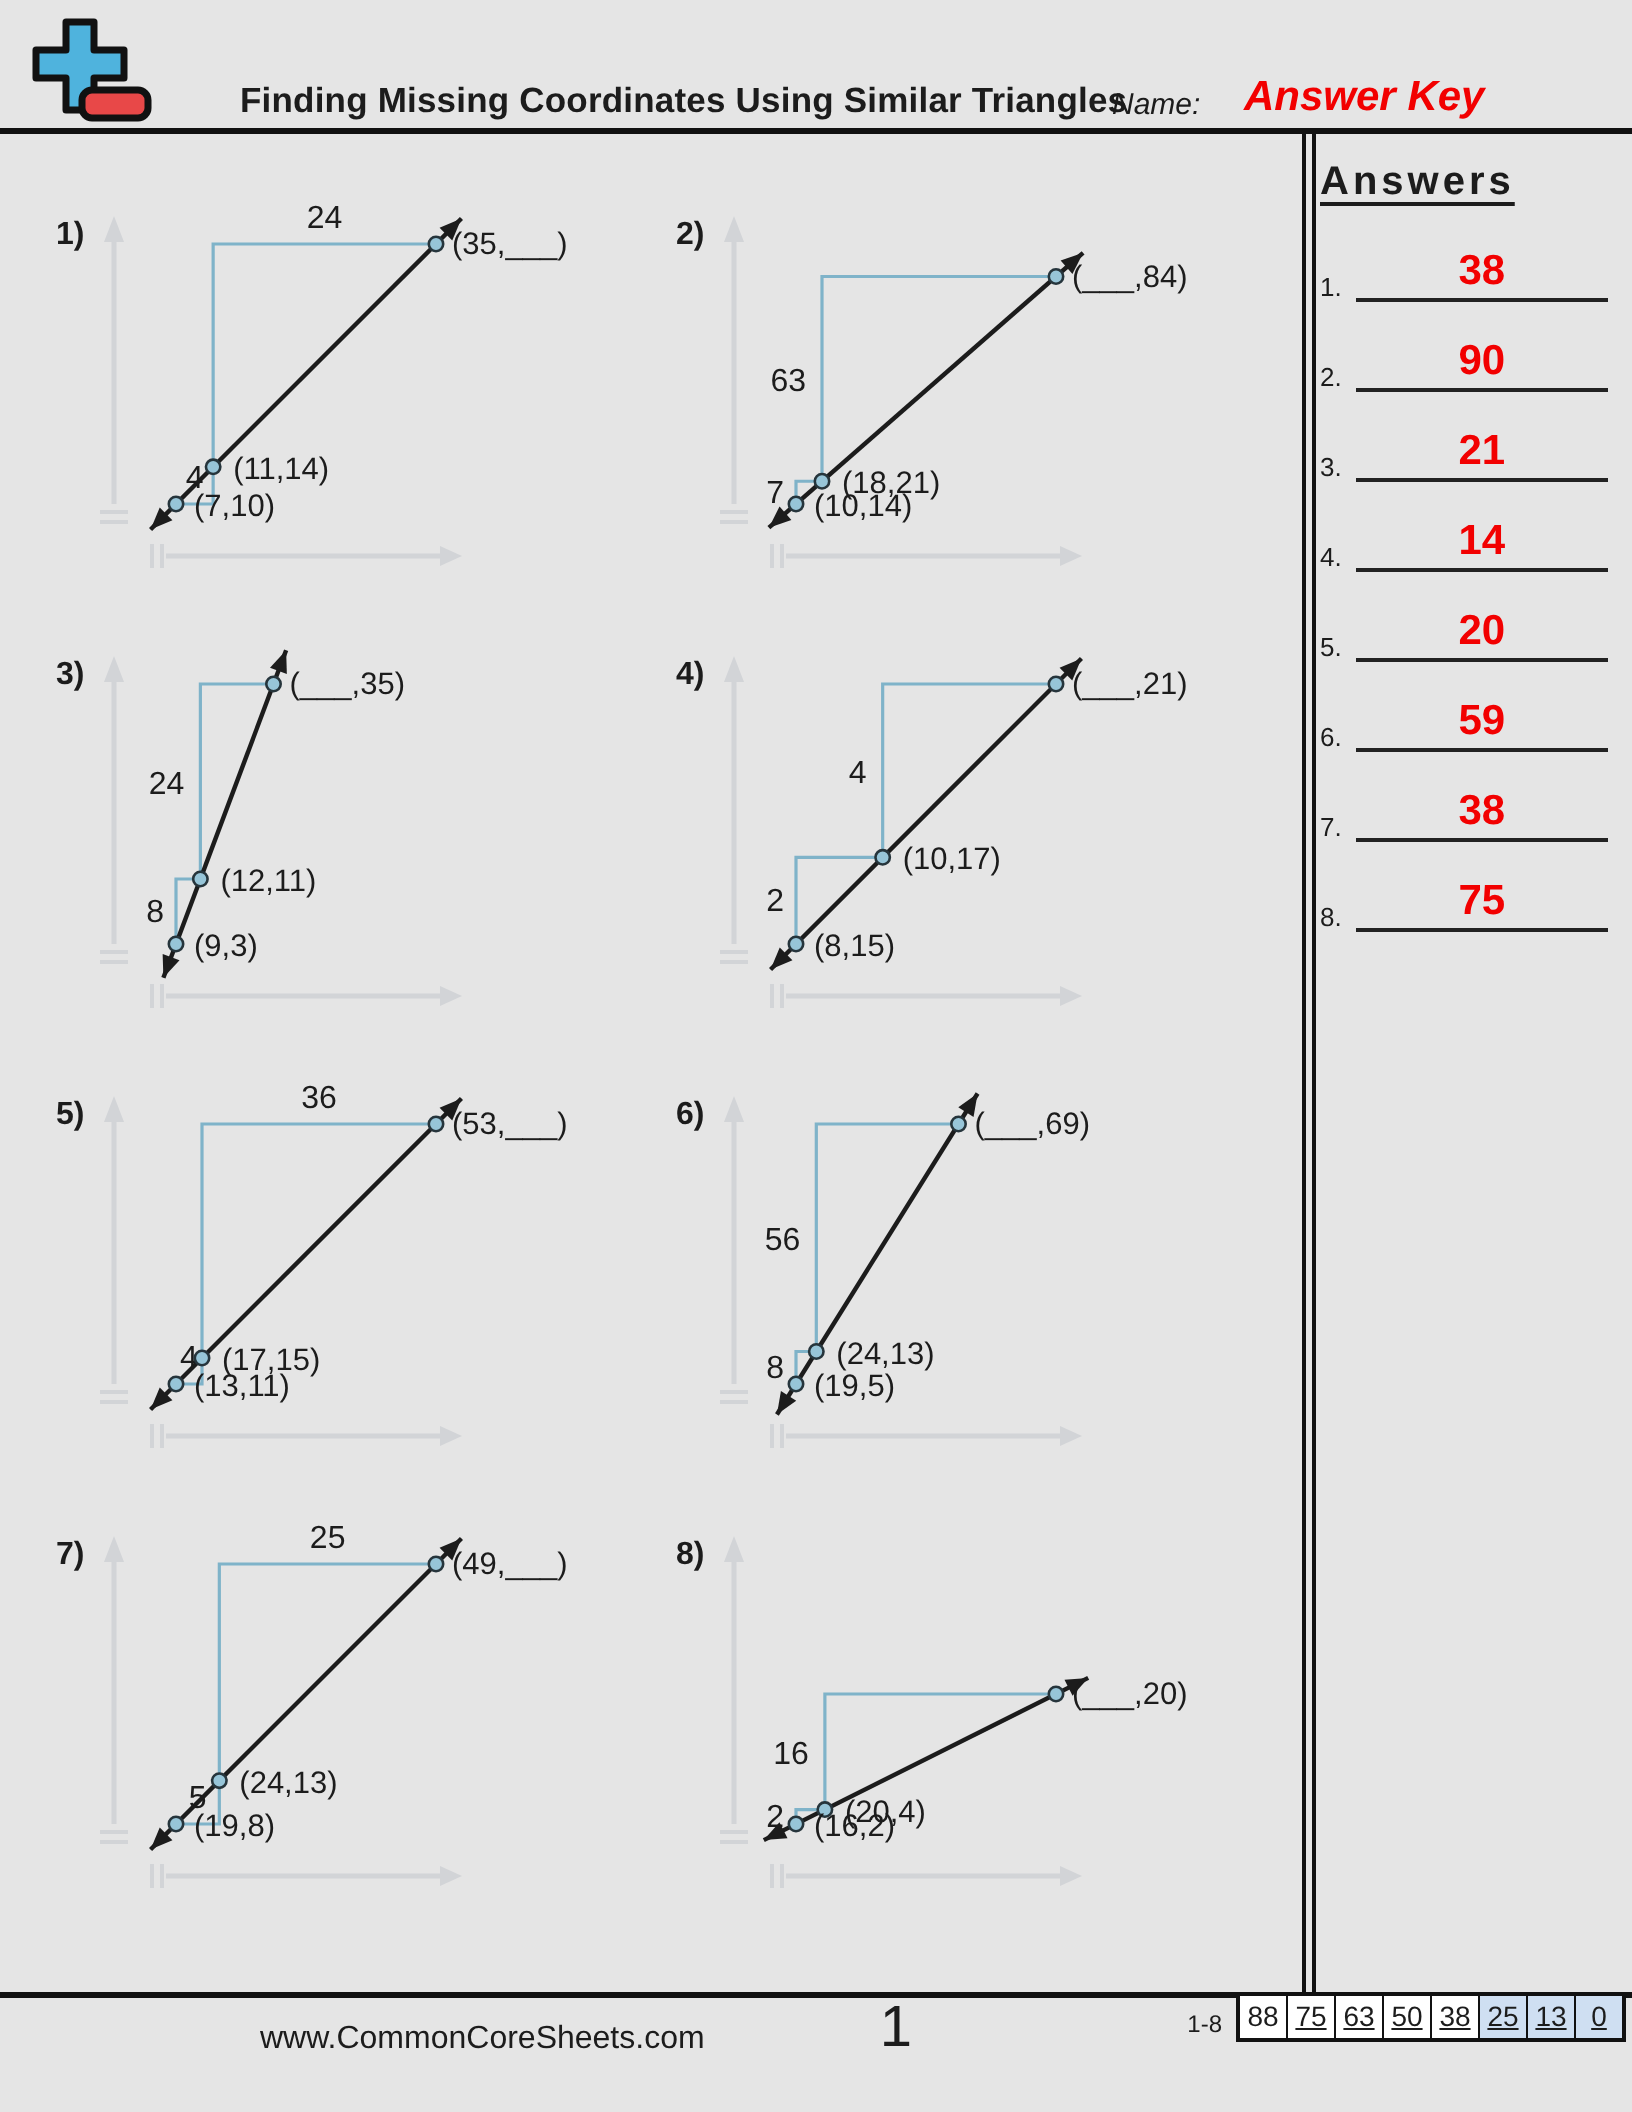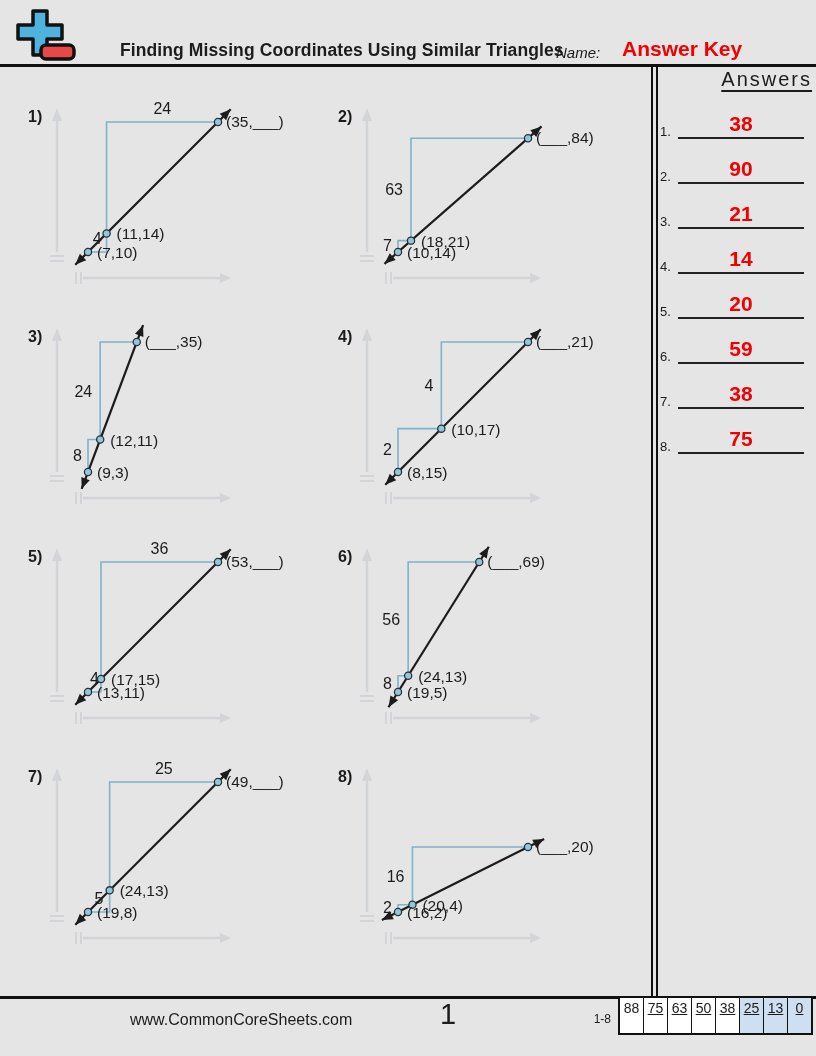--- a/index.html
+++ b/index.html
@@ -4,51 +4,51 @@
 <style>
   html,body{margin:0;padding:0;background:#fff;}
   .page{
     position:relative;width:816px;height:1056px;background:#e5e5e5;overflow:hidden;
     font-family:"Liberation Sans",sans-serif;color:#1c1c1c;
   }
   
   .logo-plus{position:absolute;left:12px;top:8px;width:66px;height:56px;}
   .title{position:absolute;left:120px;top:40px;font-size:17.5px;font-weight:600;letter-spacing:.1px;}
   .name-label{position:absolute;left:556px;top:44px;font-size:15px;font-style:italic;}
-  .answer-key{position:absolute;left:622px;top:37px;font-size:21px;font-weight:bold;color:var(--red);}
+  .answer-key{position:absolute;left:622px;top:37px;font-size:21px;font-weight:bold;color:var(--red);font-style:italic;}
   .header-rule{position:absolute;left:0;right:0;top:64px;height:3px;background:#111;}
   .instruction{position:absolute;left:10px;top:74px;font-size:15px;font-weight:bold;}
   
   .vsep{position:absolute;top:66px;width:2px;height:931px;background:#111;}
   .vsep.l1{left:651px;}  .vsep.l2{left:656px;}
   
   .problems{position:absolute;left:22px;top:102px;display:grid;
     grid-template-columns:310px 310px;grid-auto-rows:220px;}
   .problem-cell{position:relative;width:310px;height:220px;}
   .problem-cell svg text{font-family:"Liberation Sans",sans-serif;}
   
   .answers-panel{position:absolute;left:660px;top:68px;width:152px;}
-  .answers-heading{text-align:right;font-size:20px;font-weight:normal;letter-spacing:2px;
-    text-decoration:underline;text-underline-offset:4px;margin-top:0;}
+  .answers-heading{text-align:left;font-size:20px;font-weight:bold;letter-spacing:2px;
+    text-decoration:underline;text-underline-offset:4px;margin-top:12px;}
   .answers-list{margin-top:3px;}
   .answer-row{height:45px;display:flex;align-items:flex-end;padding:0 0 0 0;}
   .answer-num{font-size:13px;margin-right:7px;line-height:1;padding-bottom:1px;}
   .answer-line{flex:1;margin-right:8px;border-bottom:2px solid #222;text-align:center;
     font-size:21px;font-weight:bold;color:var(--red);line-height:1;padding-bottom:3px;}
   
   .footer-rule{position:absolute;left:0;right:0;top:996px;height:2.5px;background:#111;}
   .brand-box{position:absolute;left:18px;top:996px;width:104px;height:37px;background:#111;border-radius:8px;}
   .brand-pill{position:absolute;left:4px;top:4px;right:4px;bottom:4px;background:#fff;border-radius:16px;
     display:flex;align-items:center;justify-content:center;font-size:20px;font-weight:bold;color:#111;}
   .site{position:absolute;left:130px;top:1011px;font-size:16px;text-align:center;}
   .page-num{position:absolute;left:428px;top:998px;width:40px;text-align:center;font-size:29px;}
   .score-strip{position:absolute;right:3px;top:996px;display:flex;align-items:center;}
   .score-label{font-size:12px;margin-right:7px;margin-top:6px;}
   .score-table{display:flex;border:2px solid #111;background:#fff;}
-  .score-cell{width:23px;height:35px;line-height:21px;text-align:center;font-size:14px;}
+  .score-cell{width:23px;height:21px;line-height:21px;text-align:center;font-size:14px;}
   .score-cell + .score-cell{border-left:1.5px solid #111;text-decoration:underline;}
   .score-cell.hl{background:var(--hl);}
 </style>
 </head>
 <body>
 
 <div class="page" style="--red: #f20000; --hl: #cfdff2;">
 
   <svg class="logo-plus" viewBox="0 0 66 56">
     <path id="logo-plus-path" d="M21 3 h14 v14 h15 v14 h-15 v16 h-14 v-16 h-15 v-14 h15 z" stroke="#111" stroke-width="3.5" stroke-linejoin="round" fill="#4fb3dd"></path>

